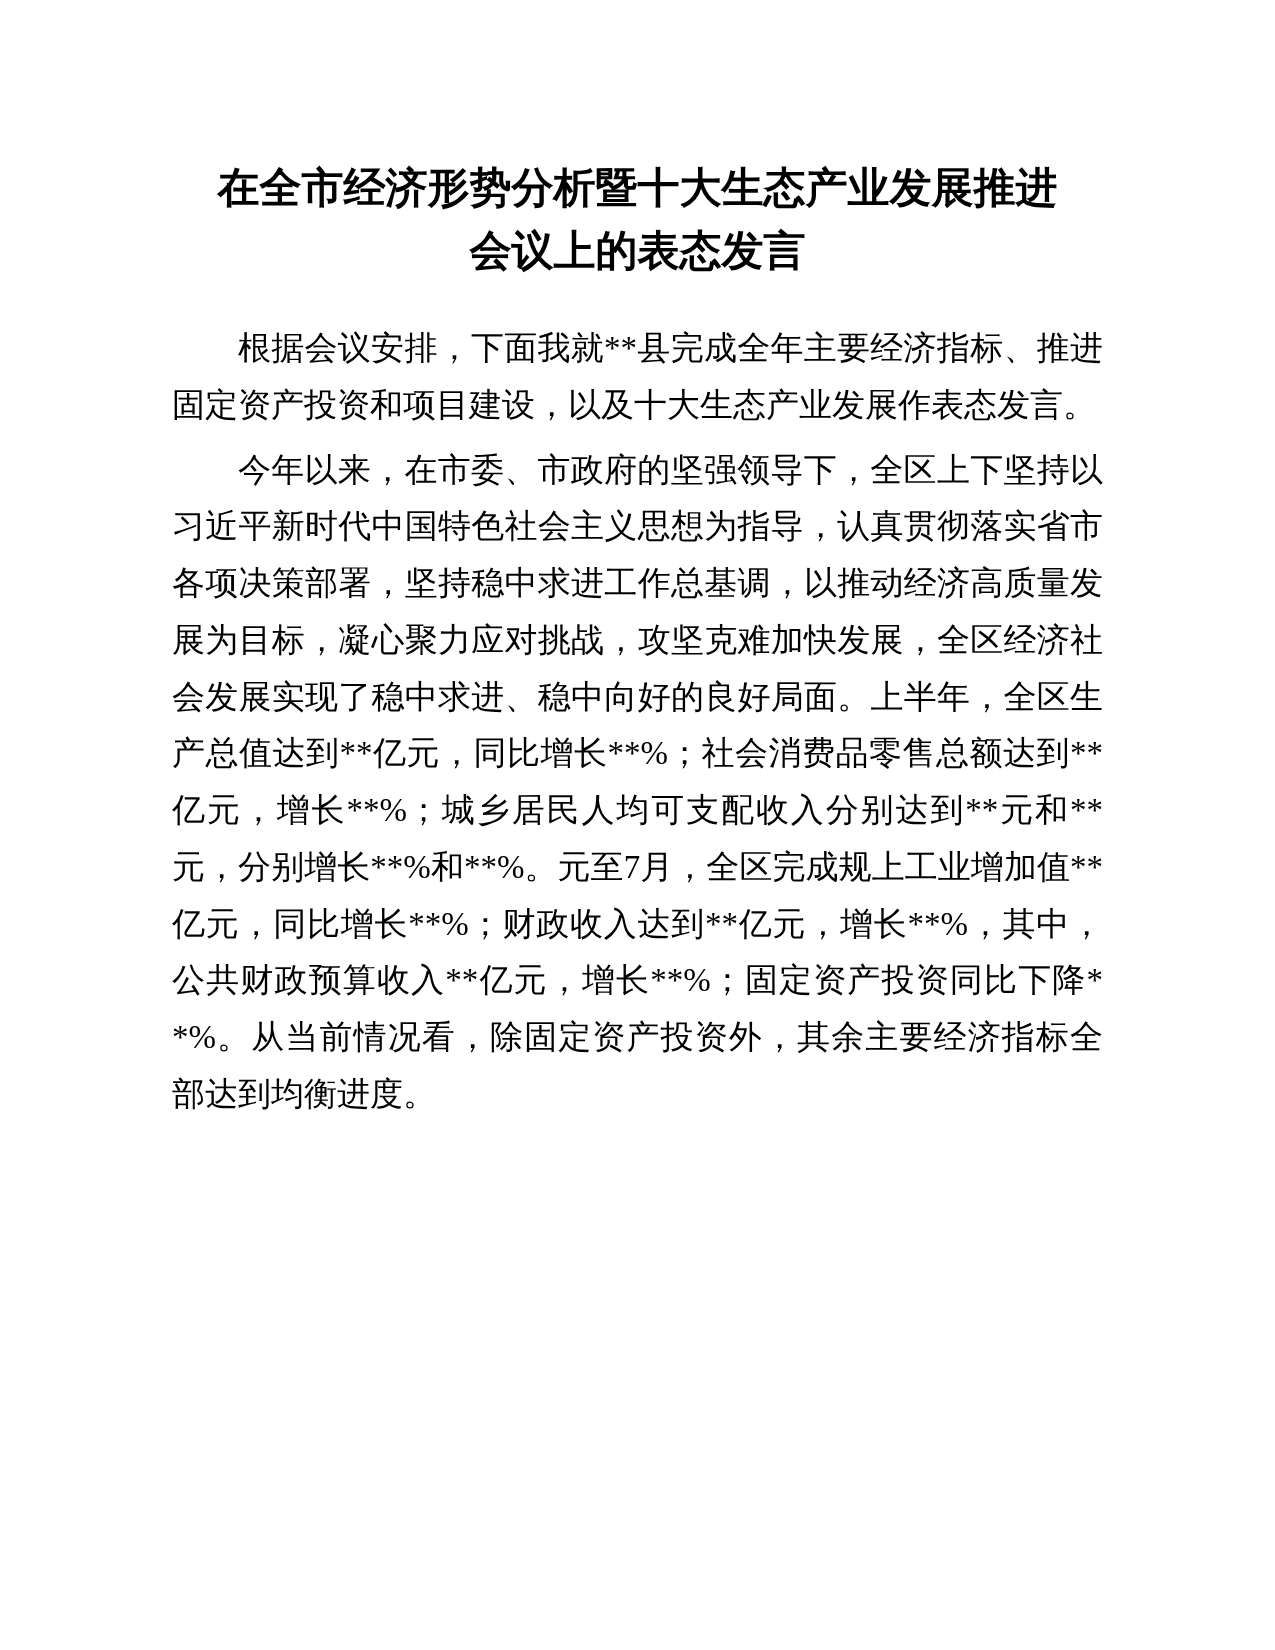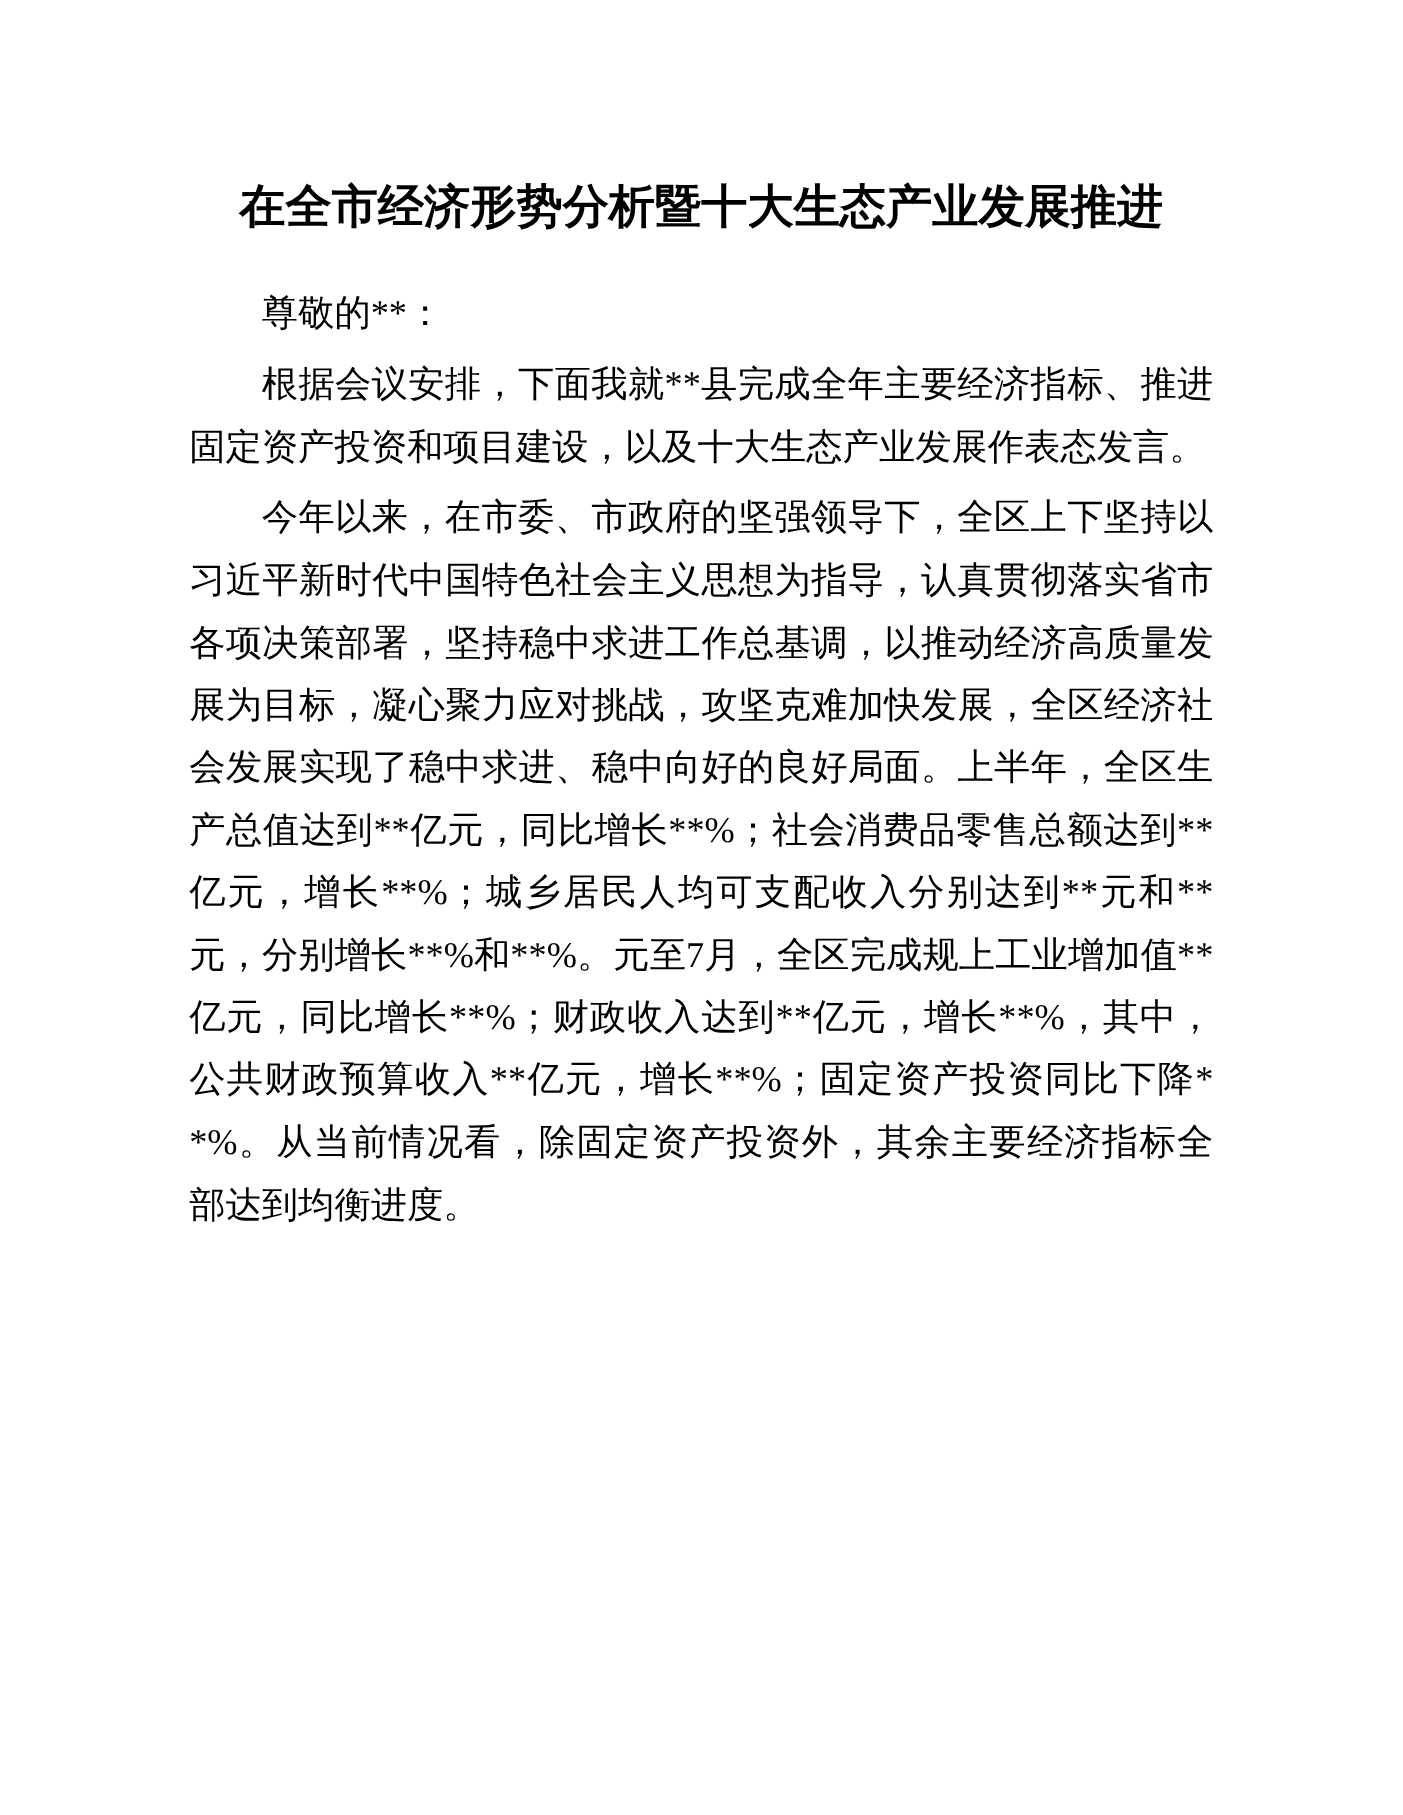--- a/index.html
+++ b/index.html
@@ -42,21 +42,21 @@
       word-break: break-all;
     }
   </style>
 </head>
 <body>
 
 <div class="page">
 
   <h1 class="doc-title">
     <span class="title-line">在全市经济形势分析暨十大生态产业发展推进</span>
+    <span class="title-line">会议上的表态发言</span>
   </h1>
 
   <div class="doc-body">
-    <p class="para">尊敬的**：</p>
     <p class="para">根据会议安排，下面我就**县完成全年主要经济指标、推进固定资产投资和项目建设，以及十大生态产业发展作表态发言。</p>
     <p class="para">今年以来，在市委、市政府的坚强领导下，全区上下坚持以习近平新时代中国特色社会主义思想为指导，认真贯彻落实省市各项决策部署，坚持稳中求进工作总基调，以推动经济高质量发展为目标，凝心聚力应对挑战，攻坚克难加快发展，全区经济社会发展实现了稳中求进、稳中向好的良好局面。上半年，全区生产总值达到**亿元，同比增长**%；社会消费品零售总额达到**亿元，增长**%；城乡居民人均可支配收入分别达到**元和**元，分别增长**%和**%。元至7月，全区完成规上工业增加值**亿元，同比增长**%；财政收入达到**亿元，增长**%，其中，公共财政预算收入**亿元，增长**%；固定资产投资同比下降**%。从当前情况看，除固定资产投资外，其余主要经济指标全部达到均衡进度。</p>
   </div>
 
 </div>
 
 </body></html>

